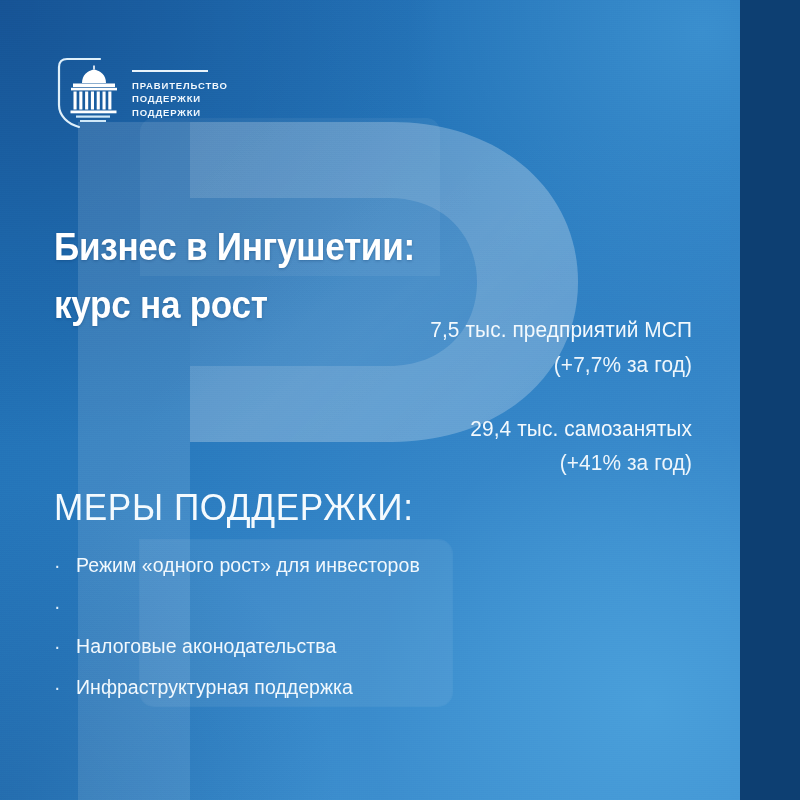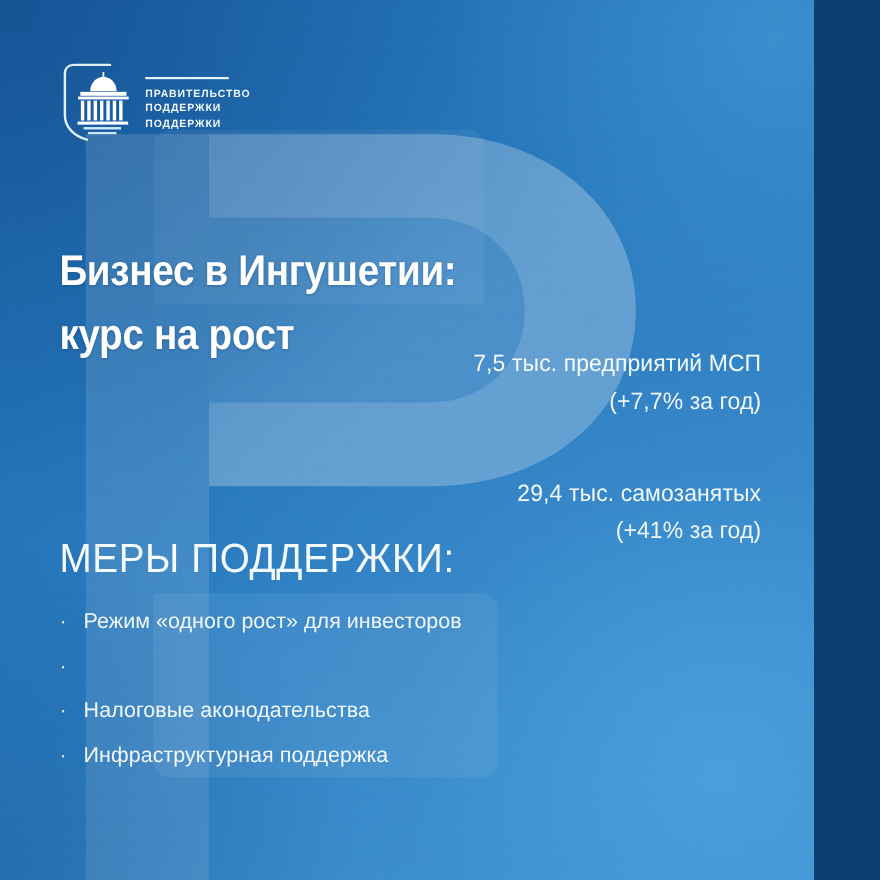--- a/index.html
+++ b/index.html
@@ -117,21 +117,21 @@
   .headline-l2 { display: block; }
 
   
   .stats {
     position: absolute;
     right: 48px; top: 313px;
     width: 330px;
     text-align: right;
     color: #ffffff;
   }
-  .stat { margin-bottom: 48px; }
+  .stat { margin-bottom: 29px; }
   .stat:last-child { margin-bottom: 0; }
   .stat-main {
     font-size: 21.5px;
     line-height: 1.62;
     letter-spacing: 0.1px;
     color: #f3f9fd;
     white-space: nowrap;
     transform: scaleX(0.97);
     transform-origin: right center;
   }

